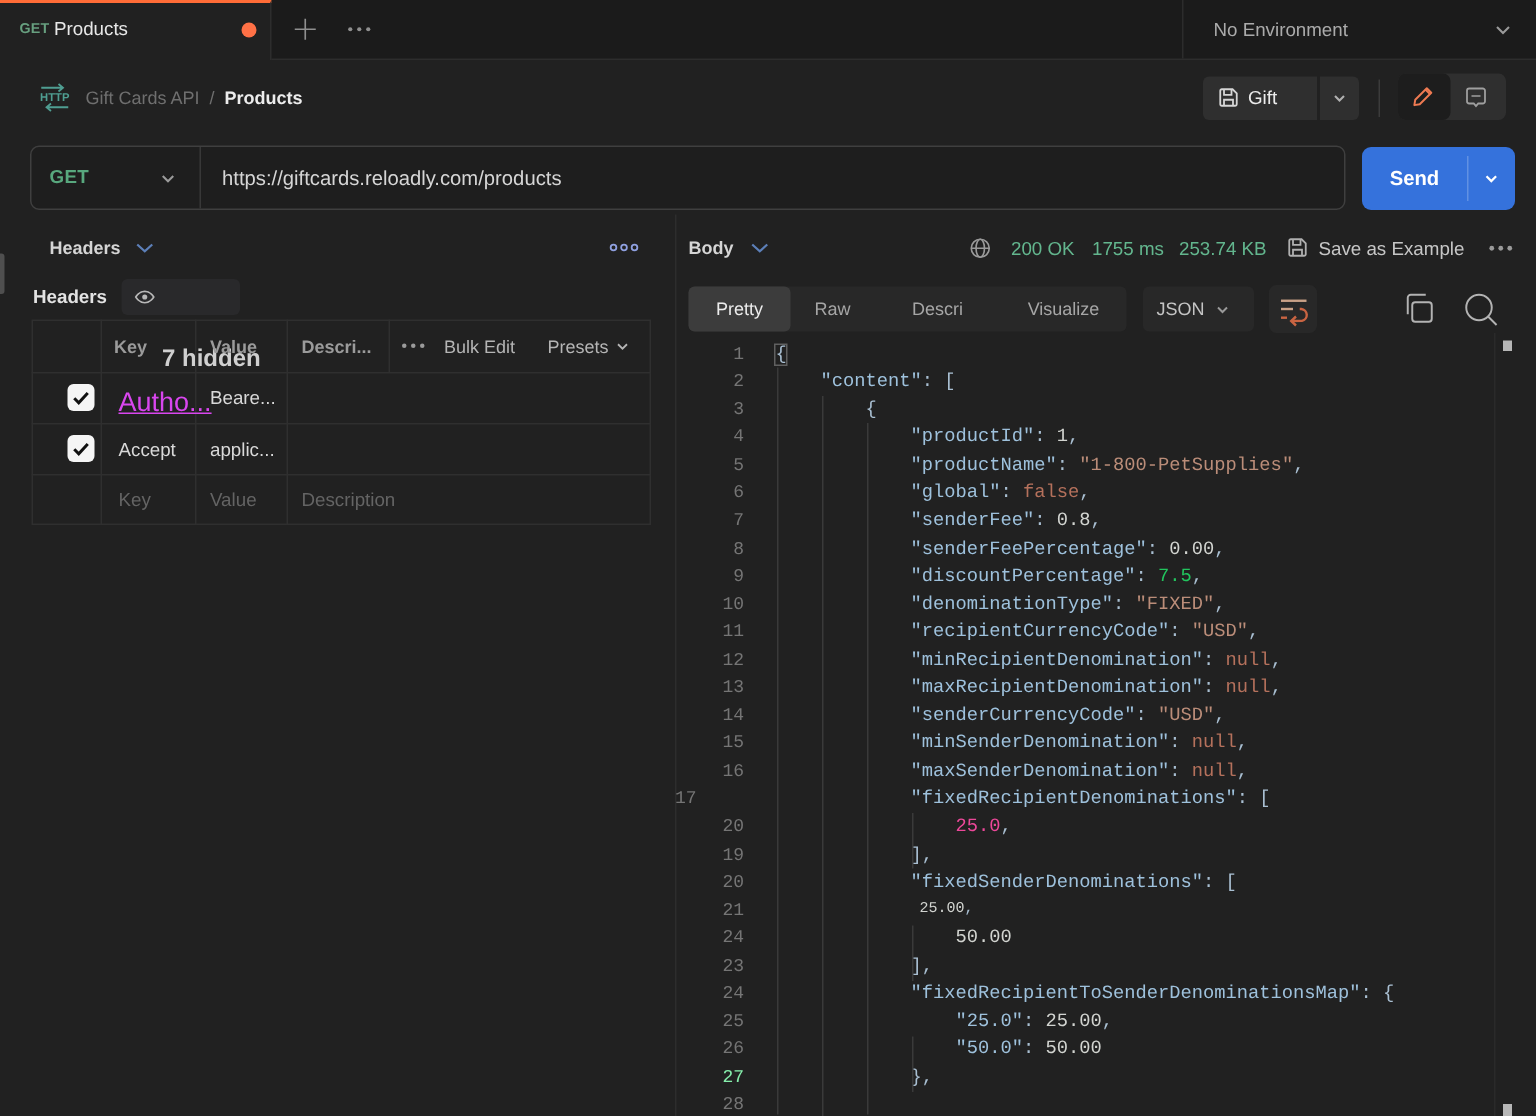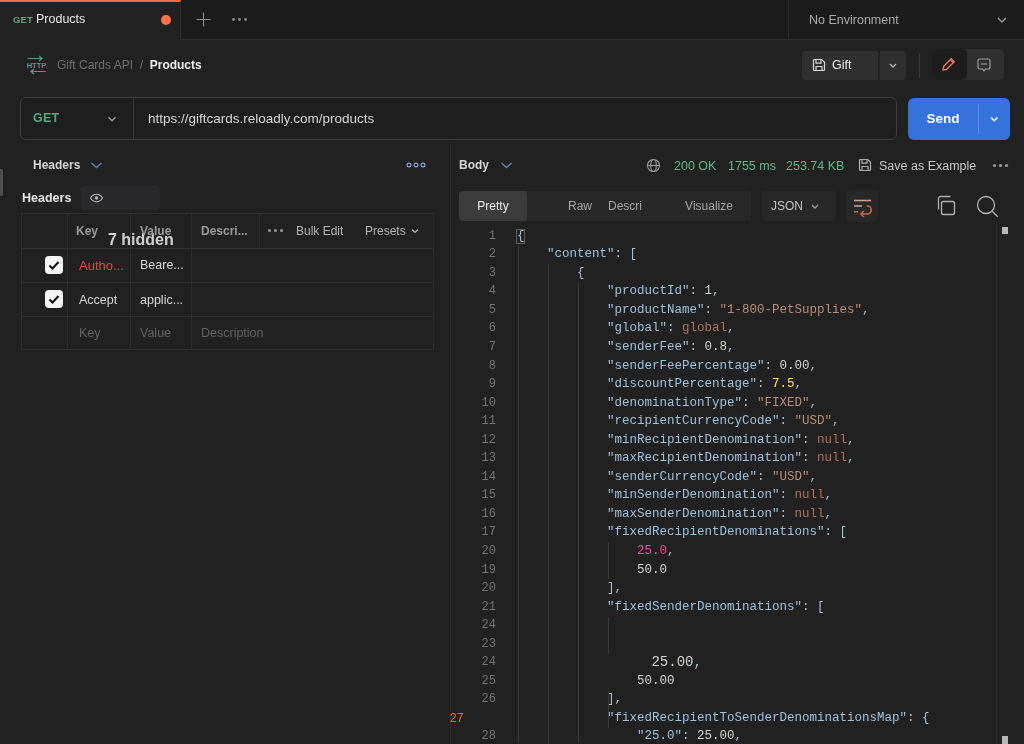--- a/index.html
+++ b/index.html
@@ -147,38 +147,38 @@
 <div class="abs" style="left:296px;top:224px;font-size:12px;color:#b5b5b5;">Bulk Edit</div>
 <div class="abs" style="left:365px;top:224px;font-size:12px;color:#b5b5b5;">Presets</div>
 <svg class="abs" style="left:409px;top:226px;" width="12" height="10" viewBox="0 0 12 10">
     <path d="M3 3.5l3 3 3-3" stroke="#b5b5b5" stroke-width="1.2" fill="none"></path>
   </svg>
 
 <div class="abs" style="left:45px;top:256px;width:18px;height:18px;background:#f5f5f5;border-radius:4px;"></div>
 <svg class="abs" style="left:45px;top:256px;" width="18" height="18" viewBox="0 0 18 18">
     <path d="M4.5 9.5l3 3 6-6.5" stroke="#111" stroke-width="2" fill="none"></path>
   </svg>
-<div class="abs" style="left:79px;top:258px;font-size:13px;color:#ef4444;">Autho...</div>
+<div class="abs" style="left:79px;top:258px;font-size:18px;color:#d946ef;text-decoration:underline;">Autho...</div>
 <div class="abs" style="left:140px;top:258px;font-size:12.5px;color:#d9d9d9;">Beare...</div>
 
 <div class="abs" style="left:45px;top:290px;width:18px;height:18px;background:#f5f5f5;border-radius:4px;"></div>
 <svg class="abs" style="left:45px;top:290px;" width="18" height="18" viewBox="0 0 18 18">
     <path d="M4.5 9.5l3 3 6-6.5" stroke="#111" stroke-width="2" fill="none"></path>
   </svg>
 <div class="abs" style="left:79px;top:293px;font-size:12.5px;color:#d9d9d9;">Accept</div>
 <div class="abs" style="left:140px;top:293px;font-size:12.5px;color:#d9d9d9;">applic...</div>
 
 <div class="abs" style="left:79px;top:326px;font-size:12.5px;color:#646464;">Key</div>
 <div class="abs" style="left:140px;top:326px;font-size:12.5px;color:#646464;">Value</div>
 <div class="abs" style="left:201px;top:326px;font-size:12.5px;color:#646464;">Description</div>
 
 <div class="abs" style="left:459px;top:191px;width:292px;height:30px;background:#282828;border-radius:4px;"></div>
 <div class="abs" style="left:459px;top:191px;width:68px;height:30px;background:#3c3c3c;border-radius:4px;"></div>
 <div class="abs" style="left:459px;top:199px;width:68px;text-align:center;font-size:12px;color:#ececec;">Pretty</div>
-<div class="abs" style="left:552px;top:199px;width:56px;text-align:center;font-size:12px;color:#a6a6a6;">Raw</div>
+<div class="abs" style="left:527px;top:199px;width:56px;text-align:center;font-size:12px;color:#a6a6a6;">Raw</div>
 <div class="abs" style="left:588px;top:199px;width:74px;text-align:center;font-size:12px;color:#a6a6a6;">Descri</div>
 <div class="abs" style="left:668px;top:199px;width:82px;text-align:center;font-size:12px;color:#a6a6a6;">Visualize</div>
 <div class="abs" style="left:762px;top:191px;width:74px;height:30px;background:#282828;border-radius:4px;"></div>
 <div class="abs" style="left:771px;top:199px;font-size:12px;color:#c4c4c4;">JSON</div>
 <svg class="abs" style="left:808px;top:202px;" width="14" height="10" viewBox="0 0 14 10">
     <path d="M4 3l3 3 3-3" stroke="#9a9a9a" stroke-width="1.3" fill="none"></path>
   </svg>
 <div class="abs" style="left:846px;top:190px;width:32px;height:32px;background:#282828;border-radius:5px;"></div>
 <svg class="abs" style="left:846px;top:190px;" width="32" height="32" viewBox="0 0 32 32">
   <path d="M8 10.5h17" stroke="#c9a187" stroke-width="1.6" fill="none"></path>
@@ -206,56 +206,55 @@
     <div style="height:18.56px;line-height:18.56px;font-size:12px;text-align:right;color:#757575;font-family:'Liberation Mono',monospace;">7</div>
     <div style="height:18.56px;line-height:18.56px;font-size:12px;text-align:right;color:#757575;font-family:'Liberation Mono',monospace;">8</div>
     <div style="height:18.56px;line-height:18.56px;font-size:12px;text-align:right;color:#757575;font-family:'Liberation Mono',monospace;">9</div>
     <div style="height:18.56px;line-height:18.56px;font-size:12px;text-align:right;color:#757575;font-family:'Liberation Mono',monospace;">10</div>
     <div style="height:18.56px;line-height:18.56px;font-size:12px;text-align:right;color:#757575;font-family:'Liberation Mono',monospace;">11</div>
     <div style="height:18.56px;line-height:18.56px;font-size:12px;text-align:right;color:#757575;font-family:'Liberation Mono',monospace;">12</div>
     <div style="height:18.56px;line-height:18.56px;font-size:12px;text-align:right;color:#757575;font-family:'Liberation Mono',monospace;">13</div>
     <div style="height:18.56px;line-height:18.56px;font-size:12px;text-align:right;color:#757575;font-family:'Liberation Mono',monospace;">14</div>
     <div style="height:18.56px;line-height:18.56px;font-size:12px;text-align:right;color:#757575;font-family:'Liberation Mono',monospace;">15</div>
     <div style="height:18.56px;line-height:18.56px;font-size:12px;text-align:right;color:#757575;font-family:'Liberation Mono',monospace;">16</div>
-    <div style="height:18.56px;line-height:18.56px;font-size:12px;text-align:right;color:#757575;font-family:'Liberation Mono',monospace;">17</div>
+    <div style="height:18.56px;line-height:18.56px;font-size:12px;color:#757575;font-family:'Liberation Mono',monospace;">17</div>
     <div style="height:18.56px;line-height:18.56px;font-size:12px;text-align:right;color:#757575;font-family:'Liberation Mono',monospace;">20</div>
     <div style="height:18.56px;line-height:18.56px;font-size:12px;text-align:right;color:#757575;font-family:'Liberation Mono',monospace;">19</div>
     <div style="height:18.56px;line-height:18.56px;font-size:12px;text-align:right;color:#757575;font-family:'Liberation Mono',monospace;">20</div>
     <div style="height:18.56px;line-height:18.56px;font-size:12px;text-align:right;color:#757575;font-family:'Liberation Mono',monospace;">21</div>
     <div style="height:18.56px;line-height:18.56px;font-size:12px;text-align:right;color:#757575;font-family:'Liberation Mono',monospace;">24</div>
     <div style="height:18.56px;line-height:18.56px;font-size:12px;text-align:right;color:#757575;font-family:'Liberation Mono',monospace;">23</div>
     <div style="height:18.56px;line-height:18.56px;font-size:12px;text-align:right;color:#757575;font-family:'Liberation Mono',monospace;">24</div>
     <div style="height:18.56px;line-height:18.56px;font-size:12px;text-align:right;color:#757575;font-family:'Liberation Mono',monospace;">25</div>
     <div style="height:18.56px;line-height:18.56px;font-size:12px;text-align:right;color:#757575;font-family:'Liberation Mono',monospace;">26</div>
-    <div style="height:18.56px;line-height:18.56px;font-size:12px;text-align:left;color:#f97316;font-family:Liberation Sans, sans-serif;">27</div>
+    <div style="height:18.56px;line-height:18.56px;font-size:12px;text-align:right;color:#86efac;font-family:Liberation Mono, monospace;">27</div>
     <div style="height:18.56px;line-height:18.56px;font-size:12px;text-align:right;color:#757575;font-family:'Liberation Mono',monospace;">28</div>
   </div>
 <div id="code" class="abs" style="left:517px;top:226.7px;">
     <div style="height:18.56px;line-height:18.56px;font-size:12.5px;white-space:pre;font-family:'Liberation Mono',monospace;"><span style="color:#a9bfd2">{</span></div>
     <div style="height:18.56px;line-height:18.56px;font-size:12.5px;white-space:pre;font-family:'Liberation Mono',monospace;"><span style="color:#fff">    </span><span style="color:#9ec1dc">"content"</span><span style="color:#a9bfd2">: [</span></div>
     <div style="height:18.56px;line-height:18.56px;font-size:12.5px;white-space:pre;font-family:'Liberation Mono',monospace;"><span style="color:#fff">        </span><span style="color:#a9bfd2">{</span></div>
     <div style="height:18.56px;line-height:18.56px;font-size:12.5px;white-space:pre;font-family:'Liberation Mono',monospace;"><span style="color:#fff">            </span><span style="color:#9ec1dc">"productId"</span><span style="color:#a9bfd2">: </span><span style="color:#d2d4d0">1</span><span style="color:#a9bfd2">,</span></div>
     <div style="height:18.56px;line-height:18.56px;font-size:12.5px;white-space:pre;font-family:'Liberation Mono',monospace;"><span style="color:#fff">            </span><span style="color:#9ec1dc">"productName"</span><span style="color:#a9bfd2">: </span><span style="color:#bb8d79">"1-800-PetSupplies"</span><span style="color:#a9bfd2">,</span></div>
-    <div style="height:18.56px;line-height:18.56px;font-size:12.5px;white-space:pre;font-family:'Liberation Mono',monospace;"><span style="color:#fff">            </span><span style="color:#9ec1dc">"global"</span><span style="color:#a9bfd2">: </span><span style="color:#b5715c">global</span><span style="color:#a9bfd2">,</span></div>
+    <div style="height:18.56px;line-height:18.56px;font-size:12.5px;white-space:pre;font-family:'Liberation Mono',monospace;"><span style="color:#fff">            </span><span style="color:#9ec1dc">"global"</span><span style="color:#a9bfd2">: </span><span style="color:#b5715c">false</span><span style="color:#a9bfd2">,</span></div>
     <div style="height:18.56px;line-height:18.56px;font-size:12.5px;white-space:pre;font-family:'Liberation Mono',monospace;"><span style="color:#fff">            </span><span style="color:#9ec1dc">"senderFee"</span><span style="color:#a9bfd2">: </span><span style="color:#d2d4d0">0.8</span><span style="color:#a9bfd2">,</span></div>
     <div style="height:18.56px;line-height:18.56px;font-size:12.5px;white-space:pre;font-family:'Liberation Mono',monospace;"><span style="color:#fff">            </span><span style="color:#9ec1dc">"senderFeePercentage"</span><span style="color:#a9bfd2">: </span><span style="color:#d2d4d0">0.00</span><span style="color:#a9bfd2">,</span></div>
-    <div style="height:18.56px;line-height:18.56px;font-size:12.5px;white-space:pre;font-family:'Liberation Mono',monospace;"><span style="color:#fff">            </span><span style="color:#9ec1dc">"discountPercentage"</span><span style="color:#a9bfd2">: </span><span style="color:#fde047">7.5</span><span style="color:#a9bfd2">,</span></div>
+    <div style="height:18.56px;line-height:18.56px;font-size:12.5px;white-space:pre;font-family:'Liberation Mono',monospace;"><span style="color:#fff">            </span><span style="color:#9ec1dc">"discountPercentage"</span><span style="color:#a9bfd2">: </span><span style="color:#22c55e">7.5</span><span style="color:#a9bfd2">,</span></div>
     <div style="height:18.56px;line-height:18.56px;font-size:12.5px;white-space:pre;font-family:'Liberation Mono',monospace;"><span style="color:#fff">            </span><span style="color:#9ec1dc">"denominationType"</span><span style="color:#a9bfd2">: </span><span style="color:#bb8d79">"FIXED"</span><span style="color:#a9bfd2">,</span></div>
     <div style="height:18.56px;line-height:18.56px;font-size:12.5px;white-space:pre;font-family:'Liberation Mono',monospace;"><span style="color:#fff">            </span><span style="color:#9ec1dc">"recipientCurrencyCode"</span><span style="color:#a9bfd2">: </span><span style="color:#bb8d79">"USD"</span><span style="color:#a9bfd2">,</span></div>
     <div style="height:18.56px;line-height:18.56px;font-size:12.5px;white-space:pre;font-family:'Liberation Mono',monospace;"><span style="color:#fff">            </span><span style="color:#9ec1dc">"minRecipientDenomination"</span><span style="color:#a9bfd2">: </span><span style="color:#b5715c">null</span><span style="color:#a9bfd2">,</span></div>
     <div style="height:18.56px;line-height:18.56px;font-size:12.5px;white-space:pre;font-family:'Liberation Mono',monospace;"><span style="color:#fff">            </span><span style="color:#9ec1dc">"maxRecipientDenomination"</span><span style="color:#a9bfd2">: </span><span style="color:#b5715c">null</span><span style="color:#a9bfd2">,</span></div>
     <div style="height:18.56px;line-height:18.56px;font-size:12.5px;white-space:pre;font-family:'Liberation Mono',monospace;"><span style="color:#fff">            </span><span style="color:#9ec1dc">"senderCurrencyCode"</span><span style="color:#a9bfd2">: </span><span style="color:#bb8d79">"USD"</span><span style="color:#a9bfd2">,</span></div>
     <div style="height:18.56px;line-height:18.56px;font-size:12.5px;white-space:pre;font-family:'Liberation Mono',monospace;"><span style="color:#fff">            </span><span style="color:#9ec1dc">"minSenderDenomination"</span><span style="color:#a9bfd2">: </span><span style="color:#b5715c">null</span><span style="color:#a9bfd2">,</span></div>
     <div style="height:18.56px;line-height:18.56px;font-size:12.5px;white-space:pre;font-family:'Liberation Mono',monospace;"><span style="color:#fff">            </span><span style="color:#9ec1dc">"maxSenderDenomination"</span><span style="color:#a9bfd2">: </span><span style="color:#b5715c">null</span><span style="color:#a9bfd2">,</span></div>
     <div style="height:18.56px;line-height:18.56px;font-size:12.5px;white-space:pre;font-family:'Liberation Mono',monospace;"><span style="color:#fff">            </span><span style="color:#9ec1dc">"fixedRecipientDenominations"</span><span style="color:#a9bfd2">: [</span></div>
     <div style="height:18.56px;line-height:18.56px;font-size:12.5px;white-space:pre;font-family:'Liberation Mono',monospace;"><span style="color:#fff">                </span><span style="color:#ec4899">25.0</span><span style="color:#a9bfd2">,</span></div>
-    <div style="height:18.56px;line-height:18.56px;font-size:12.5px;white-space:pre;font-family:'Liberation Mono',monospace;"><span style="color:#fff">                </span><span style="color:#d2d4d0">50.0</span></div>
     <div style="height:18.56px;line-height:18.56px;font-size:12.5px;white-space:pre;font-family:'Liberation Mono',monospace;"><span style="color:#fff">            </span><span style="color:#a9bfd2">],</span></div>
     <div style="height:18.56px;line-height:18.56px;font-size:12.5px;white-space:pre;font-family:'Liberation Mono',monospace;"><span style="color:#fff">            </span><span style="color:#9ec1dc">"fixedSenderDenominations"</span><span style="color:#a9bfd2">: [</span></div>
-    <div style="height:18.56px;line-height:18.56px;font-size:14px;white-space:pre;font-family:'Liberation Mono',monospace;margin-top:37px;"><span style="color:#fff">                </span><span style="color:#d2d4d0">25.00</span><span style="color:#a9bfd2">,</span></div>
+    <div style="height:18.56px;line-height:18.56px;font-size:10px;white-space:pre;font-family:'Liberation Mono',monospace;"><span style="color:#fff">                </span><span style="color:#d2d4d0">25.00</span><span style="color:#a9bfd2">,</span></div>
     <div style="height:18.56px;line-height:18.56px;font-size:12.5px;white-space:pre;font-family:'Liberation Mono',monospace;"><span style="color:#fff">                </span><span style="color:#d2d4d0">50.00</span></div>
     <div style="height:18.56px;line-height:18.56px;font-size:12.5px;white-space:pre;font-family:'Liberation Mono',monospace;"><span style="color:#fff">            </span><span style="color:#a9bfd2">],</span></div>
     <div style="height:18.56px;line-height:18.56px;font-size:12.5px;white-space:pre;font-family:'Liberation Mono',monospace;"><span style="color:#fff">            </span><span style="color:#9ec1dc">"fixedRecipientToSenderDenominationsMap"</span><span style="color:#a9bfd2">: {</span></div>
     <div style="height:18.56px;line-height:18.56px;font-size:12.5px;white-space:pre;font-family:'Liberation Mono',monospace;"><span style="color:#fff">                </span><span style="color:#9ec1dc">"25.0"</span><span style="color:#a9bfd2">: </span><span style="color:#d2d4d0">25.00</span><span style="color:#a9bfd2">,</span></div>
     <div style="height:18.56px;line-height:18.56px;font-size:12.5px;white-space:pre;font-family:'Liberation Mono',monospace;"><span style="color:#fff">                </span><span style="color:#9ec1dc">"50.0"</span><span style="color:#a9bfd2">: </span><span style="color:#d2d4d0">50.00</span></div>
     <div style="height:18.56px;line-height:18.56px;font-size:12.5px;white-space:pre;font-family:'Liberation Mono',monospace;"><span style="color:#fff">            </span><span style="color:#a9bfd2">},</span></div>
   </div>
 
 <div class="abs" style="left:517.5px;top:245.3px;width:1px;height:498px;background:#3a3a3a;"></div>
 <div class="abs" style="left:547.5px;top:263.8px;width:1px;height:480px;background:#3a3a3a;"></div>

